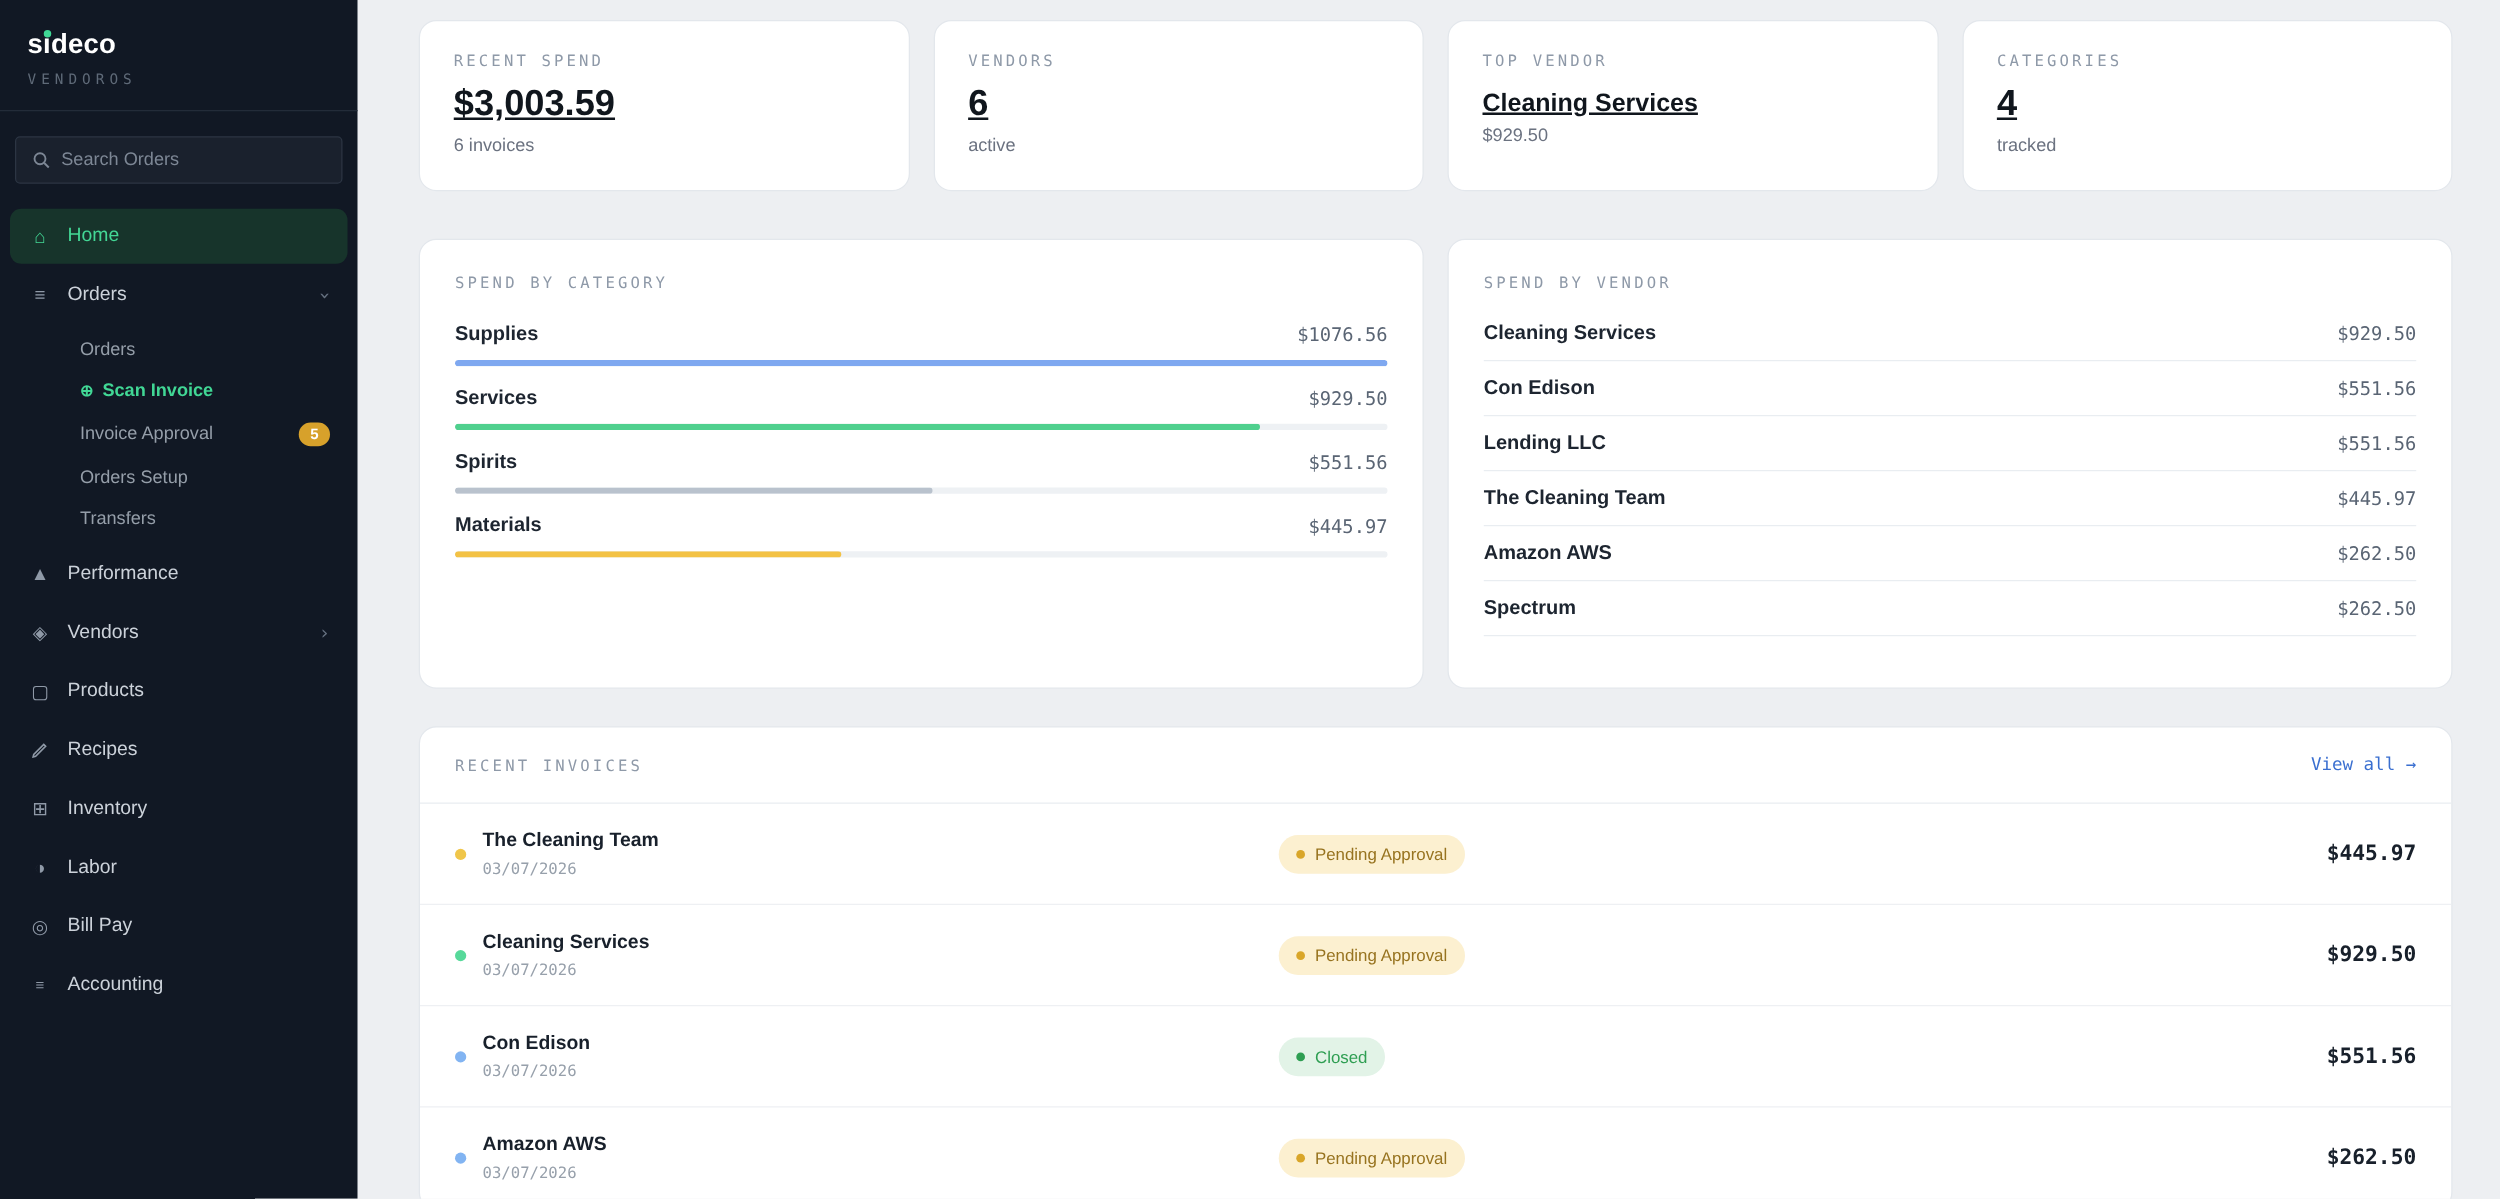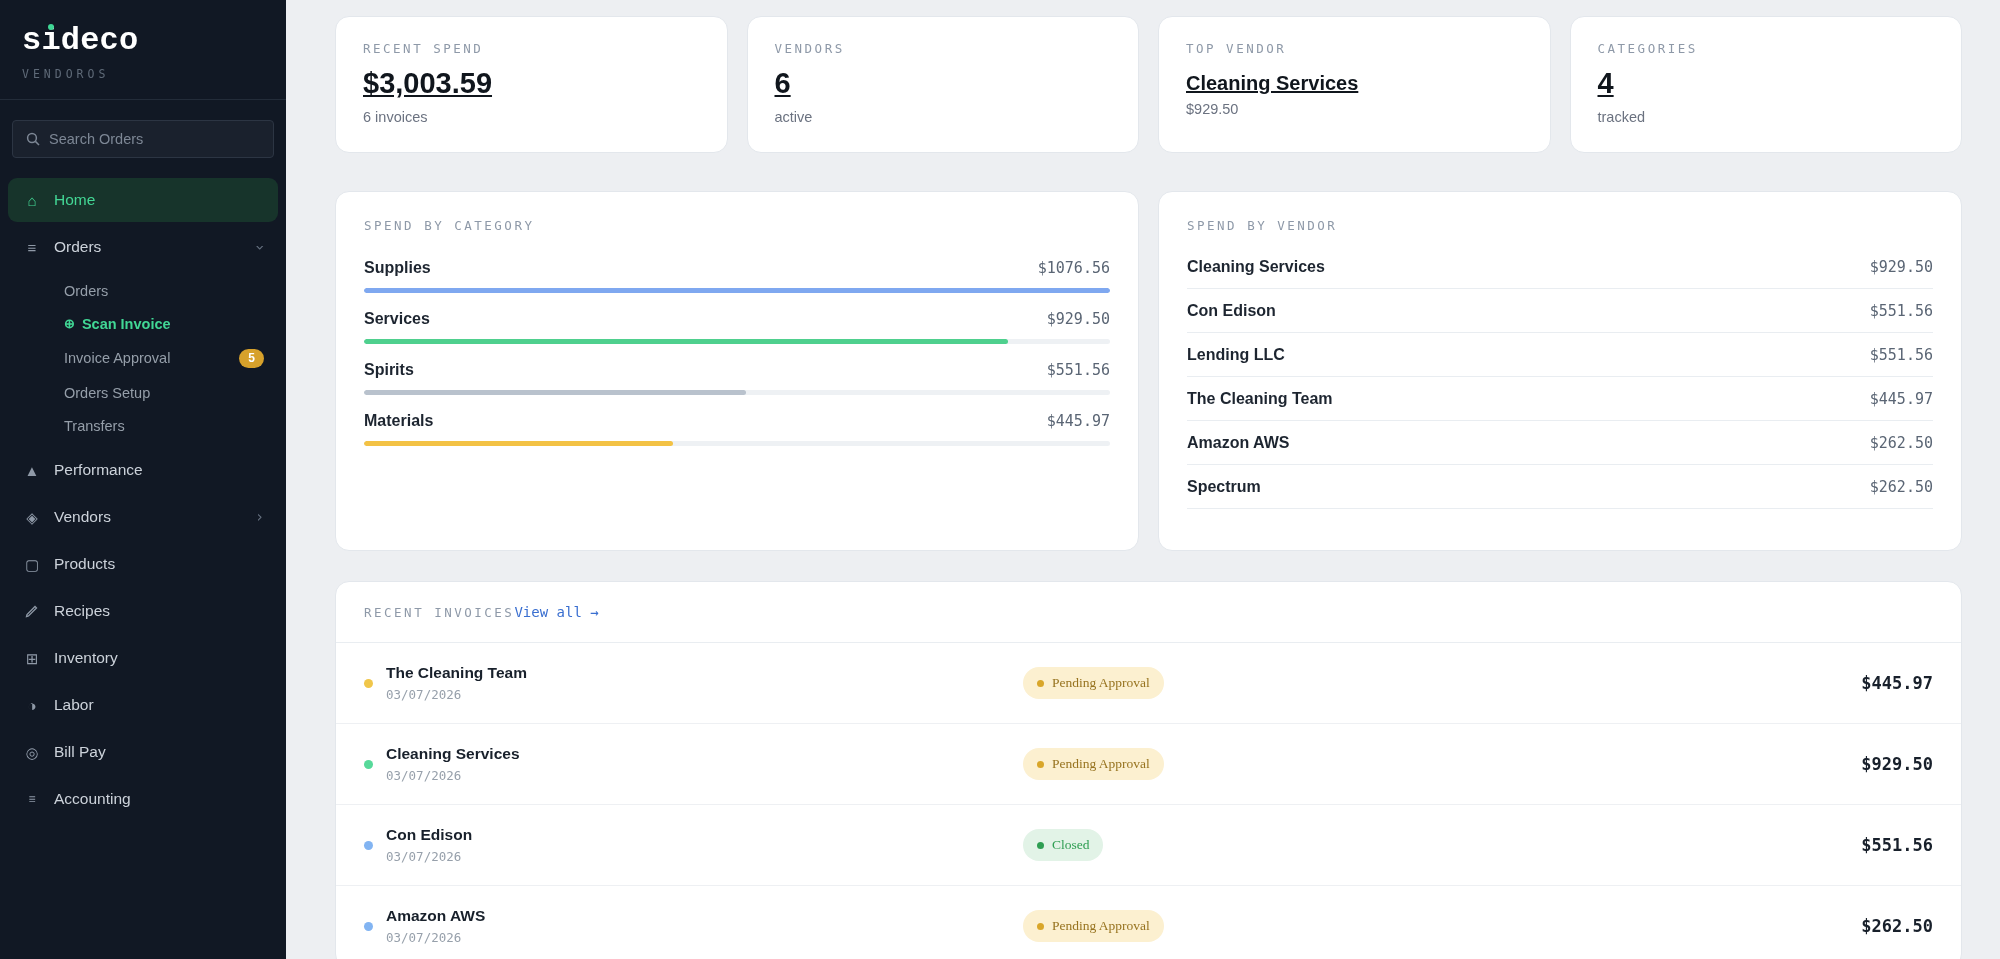--- a/index.html
+++ b/index.html
@@ -12,21 +12,21 @@
   }
   .mono { font-family:"DejaVu Sans Mono", monospace; }
 
   
   .sidebar {
     width:286px; min-width:286px; height:100%;
     background:#111824;
     display:flex; flex-direction:column;
   }
   .brand { padding:22px 22px 18px; border-bottom:1px solid #232c39; }
-  .logo { font-size:32px; font-weight:700; color:#ffffff; letter-spacing:.2px;font-family:Liberation Mono, monospace; }
+  .logo { font-size:22px; font-weight:700; color:#ffffff; letter-spacing:.2px; }
   .logo .logo-i { position:relative; display:inline-block; }
   .logo .logo-i::after {
     content:''; position:absolute; top:1.5px; left:50%; transform:translateX(-50%);
     width:6px; height:6px; border-radius:50%; background:#3fd795;
   }
   .brand-sub { margin-top:8px; font-size:11.5px; letter-spacing:4px; color:#5f6a78; }
 
   .search-wrap { padding:20px 12px 6px; }
   .search-box {
     display:flex; align-items:center; gap:9px;
@@ -103,35 +103,35 @@
   .vendor-row {
     display:flex; align-items:center; justify-content:space-between;
     padding:12.5px 0; border-bottom:1px solid #e9edf1;
   }
   .vendor-name { font-size:16px; font-weight:700; color:#1d2530; }
   .vendor-amount { font-size:15px; color:#5a6574; }
 
   
   .invoices { margin-top:30px; overflow:hidden; }
   .inv-header {
-    display:flex; align-items:center; justify-content:flex-start;
+    display:flex; align-items:center; justify-content:space-between;
     padding:22px 28px; border-bottom:1px solid #e9edf1;
   }
   .view-all { font-size:14px; color:#3a6fd0; text-decoration:none; }
   .inv-row {
     display:grid; grid-template-columns:42% 1fr 220px; align-items:center;
     height:81px; padding:0 28px; border-bottom:1px solid #eef0f3; cursor:pointer;
   }
   .inv-left { display:flex; align-items:center; gap:13px; }
   .inv-dot { width:9px; height:9px; border-radius:50%; flex:0 0 auto; }
   .inv-vendor { font-size:15.5px; font-weight:700; color:#18202b; }
   .inv-date { margin-top:5px; font-size:12.5px; color:#97a0ab; }
   .badge {
     display:inline-flex; align-items:center; gap:8px;
-    padding:8px 14px; border-radius:16px; font-size:13.5px;font-family:Liberation Serif, serif;
+    padding:8px 14px; border-radius:16px; font-size:13.5px;
   }
   .badge .bdot { width:7px; height:7px; border-radius:50%; }
   .badge[data-type="pending"] { background:#fcf0d0; color:#97731f; }
   .badge[data-type="pending"] .bdot { background:#d9a629; }
   .badge[data-type="closed"] { background:#e2f3e7; color:#2e9e52; }
   .badge[data-type="closed"] .bdot { background:#2e9e52; }
   .inv-amount { text-align:right; font-size:17px; font-weight:700; color:#18202b; }
 </style>
 </head>
 <body>

